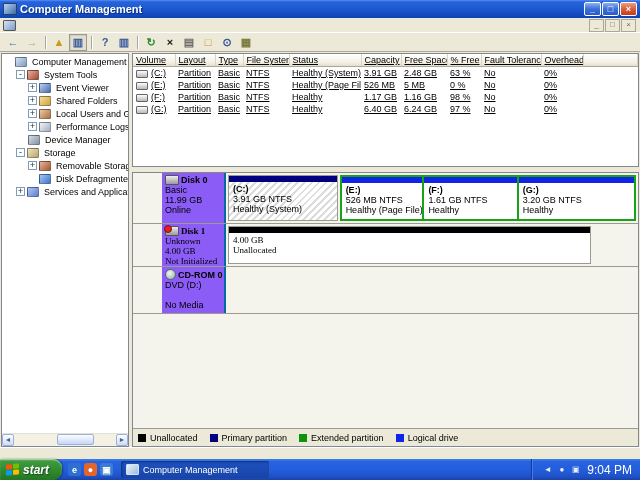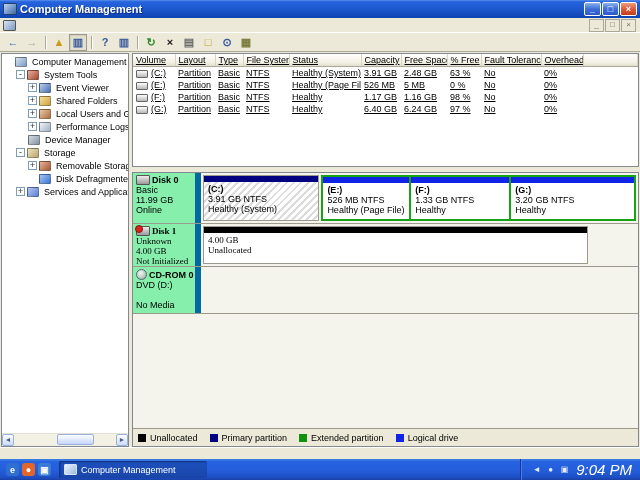--- a/index.html
+++ b/index.html
@@ -84,21 +84,21 @@
   table.vol td{height:12px;padding:0 3px;white-space:nowrap;overflow:hidden;}
   .drive-ico{display:inline-block;width:10px;height:6px;margin-right:3px;vertical-align:middle;
     border:1px solid #666;border-radius:1px;background:linear-gradient(to bottom,#FDFDFD,#B8B8B8);}
 
   .hsplit{height:5px;flex:0 0 5px;}
 
   
   .graph-pane{flex:1;background:#F5F4EC;border:1px solid #828790;display:flex;flex-direction:column;overflow:hidden;}
   .disk-rows{flex:1;overflow:hidden;display:flex;flex-direction:column;}
   .disk-row{display:flex;border-bottom:1px solid #9C9A8C;}
-  .disk-info{width:57px;flex:0 0 57px;background:#86efac;border-right:6px solid #0369a1;padding:2px 2px 2px 3px;overflow:hidden;}
+  .disk-info{width:57px;flex:0 0 57px;background:#8b5cf6;border-right:2px solid #0369a1;padding:2px 2px 2px 3px;overflow:hidden;margin-left:29px;}
   .disk-title{display:flex;align-items:center;font-weight:bold;white-space:nowrap;}
   .hd-ico{width:12px;height:8px;flex:0 0 12px;margin-right:2px;border:1px solid #555;border-radius:1px;
     background:linear-gradient(to bottom,#EDEDED,#9A9A9A);position:relative;}
   .hd-ico.error::after{content:"";position:absolute;left:-2px;top:-2px;width:6px;height:6px;border-radius:50%;
     background:#D22;border:1px solid #801010;}
   .cd-ico{width:11px;height:11px;flex:0 0 11px;margin-right:2px;border-radius:50%;position:relative;
     background:radial-gradient(circle at 40% 35%,#F4F8F4 0%,#BCCFC2 55%,#7E9A86 100%);border:1px solid #567;box-sizing:border-box;}
   .info-line{line-height:10px;white-space:nowrap;min-height:10px;}
   .disk-bars{flex:1;display:flex;align-items:stretch;padding:2px;gap:2px;}
   .part-box{box-sizing:border-box;border:1px solid #9C9A8C;background:#fff;display:flex;flex-direction:column;overflow:hidden;}
@@ -134,21 +134,21 @@
     color:#fff;font-size:9px;font-weight:bold;}
   .tb-task{display:flex;align-items:center;gap:4px;width:138px;margin:2px 2px;padding:0 5px;border-radius:2px;
     background:linear-gradient(to bottom,#1E50BE,#1845A8);box-shadow:inset 1px 1px 2px #10307A;color:#fff;white-space:nowrap;overflow:hidden;}
   .task-ico{width:11px;height:9px;flex:0 0 11px;border:1px solid #D6E4F6;border-radius:1px;
     background:linear-gradient(135deg,#EAF2FB,#9DBBE0);}
   .tb-fill{flex:1;}
   .tray{display:flex;align-items:center;gap:4px;padding:0 8px 0 10px;
     border-left:1px solid #1238A0;box-shadow:inset 1px 0 0 #4F7BE4;}
   .tray-ico{width:11px;height:11px;display:flex;align-items:center;justify-content:center;
     color:#E6EDF8;font-size:8px;}
-  .clock{color:#fff;font-size:15px;padding-left:2px;font-style:italic;}
+  .clock{color:#fff;font-size:12px;padding-left:2px;}
 </style>
 </head>
 <body>
 
 <div class="screen">
 
   <div class="titlebar">
     <span class="title-icon"></span>
     <span class="title-text">Computer Management</span>
     <span id="win-controls"><span class="win-btn btn-blue" style="display: inline-flex; margin-left: 1px;">_</span><span class="win-btn btn-blue" style="display: inline-flex; margin-left: 1px;">□</span><span class="win-btn btn-red" style="display: inline-flex; margin-left: 1px;">×</span></span>
@@ -370,21 +370,21 @@
                     <div class="part-body">
                       <div class="part-line b">(E:)</div>
                       <div class="part-line">526 MB NTFS</div>
                       <div class="part-line">Healthy (Page File)</div>
                     </div>
                   </div>
                   <div class="part-box" style="width: 32%; flex: 32 0 0px;">
                     <div class="part-strip" style="background: rgb(16, 36, 232);"></div>
                     <div class="part-body">
                       <div class="part-line b">(F:)</div>
-                      <div class="part-line">1.33 GB NTFS</div>
+                      <div class="part-line">1.61 GB NTFS</div>
                       <div class="part-line">Healthy</div>
                     </div>
                   </div>
                   <div class="part-box" style="width: 40%; flex: 40 0 0px;">
                     <div class="part-strip" style="background: rgb(16, 36, 232);"></div>
                     <div class="part-body">
                       <div class="part-line b">(G:)</div>
                       <div class="part-line">3.20 GB NTFS</div>
                       <div class="part-line">Healthy</div>
                     </div>
@@ -443,20 +443,29 @@
               <span>Logical drive</span>
             </span>
           </div>
       </div>
     </div>
   </div>
 
   <div class="statusbar"></div>
 
   <div class="taskbar">
+    <div class="start-btn">
+      <span class="flag">
+        <span style="background:#F65314"></span>
+          <span style="background:#7CBB00"></span>
+        <span style="background:#00A1F1"></span>
+          <span style="background:#FFBB00"></span>
+      </span>
+      <span class="start-text">start</span>
+    </div>
     <div class="ql" id="quick-launch">
         <span class="ql-ico" style="background: rgb(47, 111, 208);">e</span>
         <span class="ql-ico" style="background: rgb(226, 102, 43);">●</span>
         <span class="ql-ico" style="background: rgb(58, 123, 213);">▣</span>
       </div>
     <div class="tb-task">
       <span class="task-ico"></span>
       <span>Computer Management</span>
     </div>
     <div class="tb-fill"></div>

